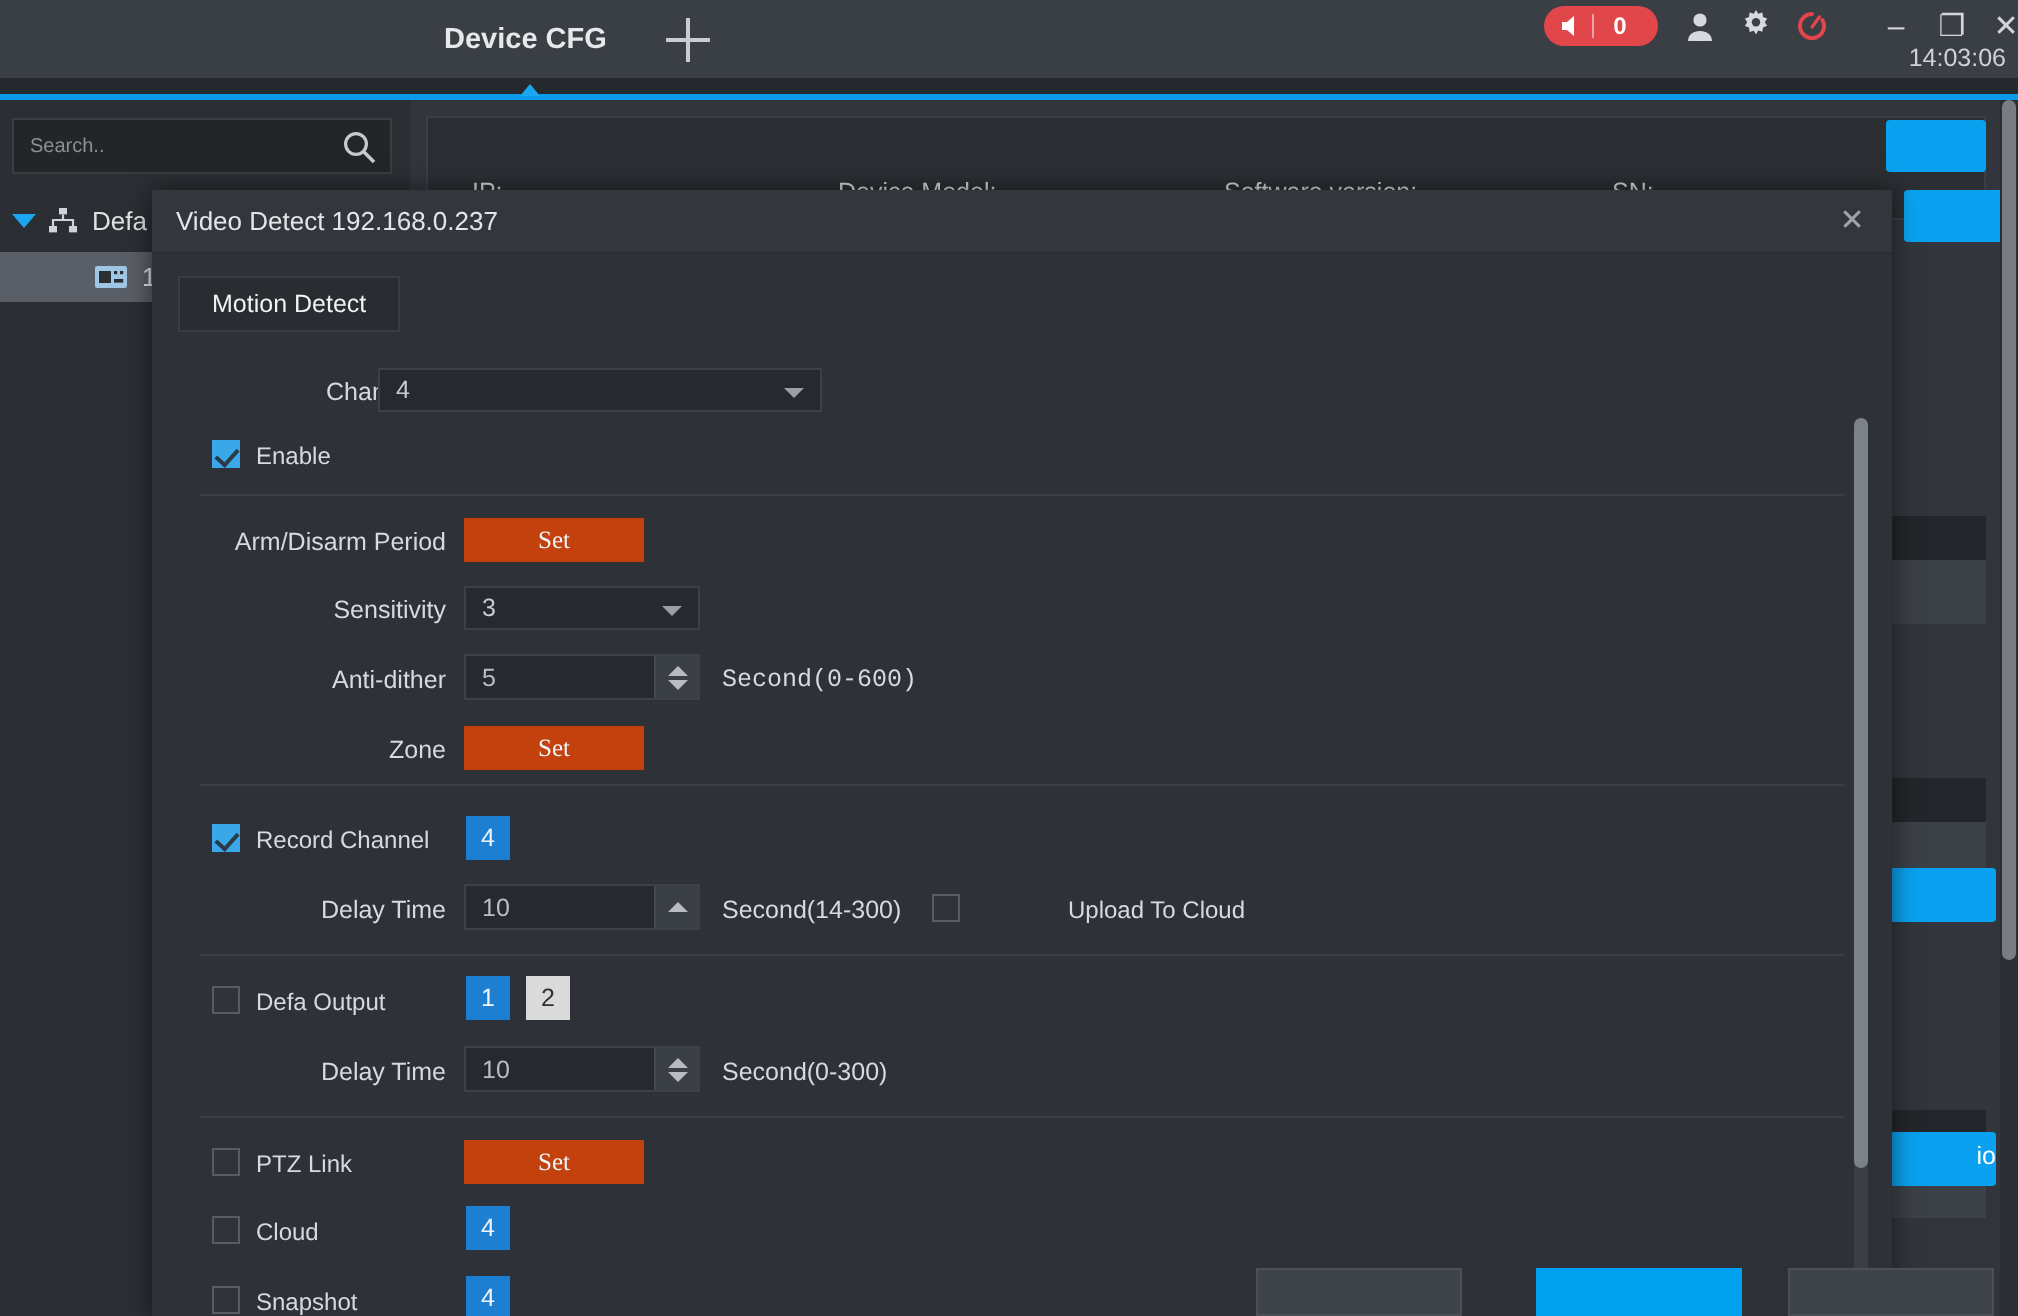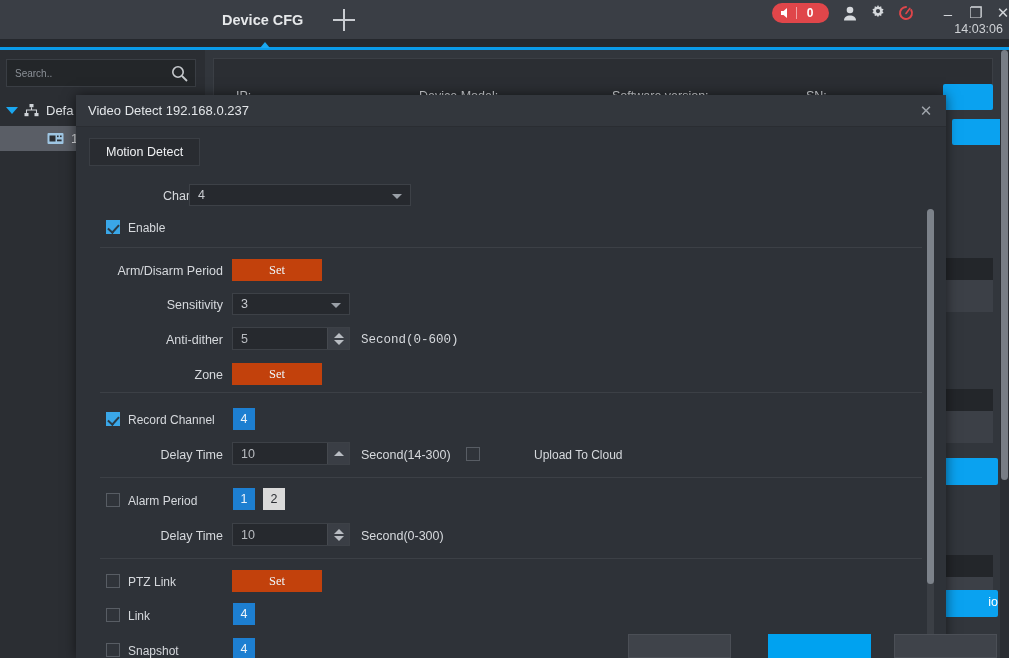--- a/index.html
+++ b/index.html
@@ -122,21 +122,21 @@
   .devcard .f {
     position: absolute; top: 30px; font-size: 12.5px; color: #d4d7db;
   }
   .bgstripe {
     position: absolute; left: 8px; width: 780px; background: #23262a;
   }
   .bgrow-alt { position: absolute; left: 8px; width: 780px; background: #3c4047; }
   .bgbtn {
     position: absolute; background: #0aa2f0; border-radius: 2px;
     color: #fff; font-size: 12.5px; line-height: 24px; text-align: right;
-    cursor: pointer; overflow: hidden; white-space: nowrap; margin-top: 24px;
+    cursor: pointer; overflow: hidden; white-space: nowrap;
   }
   .bgscroll {
     position: absolute; right: 0; top: 0; width: 9px; height: 608px;
     background: #2b2e33;
   }
   .bgscroll i {
     position: absolute; left: 1px; top: 0; width: 7px; height: 430px;
     background: #787d85; border-radius: 4px;
   }
 
@@ -438,42 +438,42 @@
         <span class="up-ar"></span>
       </span>
     </div>
     <span class="unit" style="left:285px;top:353px;">Second(14-300)</span>
     <span class="cb" style="left:390px;top:352px;"></span>
     <span class="lbl-l" style="left:410px;top:353px;margin-left:48px;">Upload To Cloud</span>
 
     <div class="sep" style="left:24px;top:382px;width:822px;"></div>
 
     <span class="cb" style="left:30px;top:398px;"></span>
-    <span class="lbl-l" style="left:52px;top:399px;">Alarm Period</span>
+    <span class="lbl-l" style="left:52px;top:399px;">Defa Output</span>
     <button class="chbtn blue" style="left:157px;top:393px;">1</button>
     <button class="chbtn light" style="left:187px;top:393px;">2</button>
 
     <span class="lbl-r" style="left:0px;top:434px;width:147px;">Delay Time</span>
     <div class="spin" style="left:156px;top:428px;width:118px;">
       <span class="v">10</span>
       <span class="btns">
         <span class="up-ar"></span>
         <span class="dn-ar"></span>
       </span>
     </div>
     <span class="unit" style="left:285px;top:434px;">Second(0-300)</span>
 
     <div class="sep" style="left:24px;top:463px;width:822px;"></div>
 
     <span class="cb" style="left:30px;top:479px;"></span>
     <span class="lbl-l" style="left:52px;top:480px;">PTZ Link</span>
     <button class="btn-set" style="left:156px;top:475px;">Set</button>
 
     <span class="cb" style="left:30px;top:513px;"></span>
-    <span class="lbl-l" style="left:52px;top:514px;">Link</span>
+    <span class="lbl-l" style="left:52px;top:514px;">Cloud</span>
     <button class="chbtn blue" style="left:157px;top:508px;">4</button>
 
     <span class="cb" style="left:30px;top:548px;"></span>
     <span class="lbl-l" style="left:52px;top:549px;">Snapshot</span>
     <button class="chbtn blue" style="left:157px;top:543px;">4</button>
 
     <div class="dscroll">
       <div class="trk"></div>
       <div class="thb"></div>
     </div>

